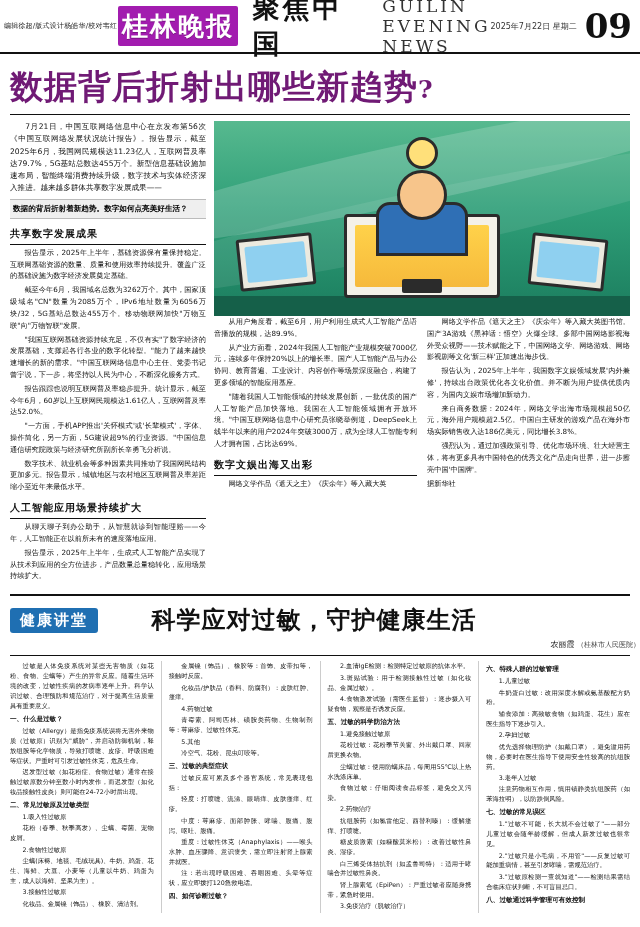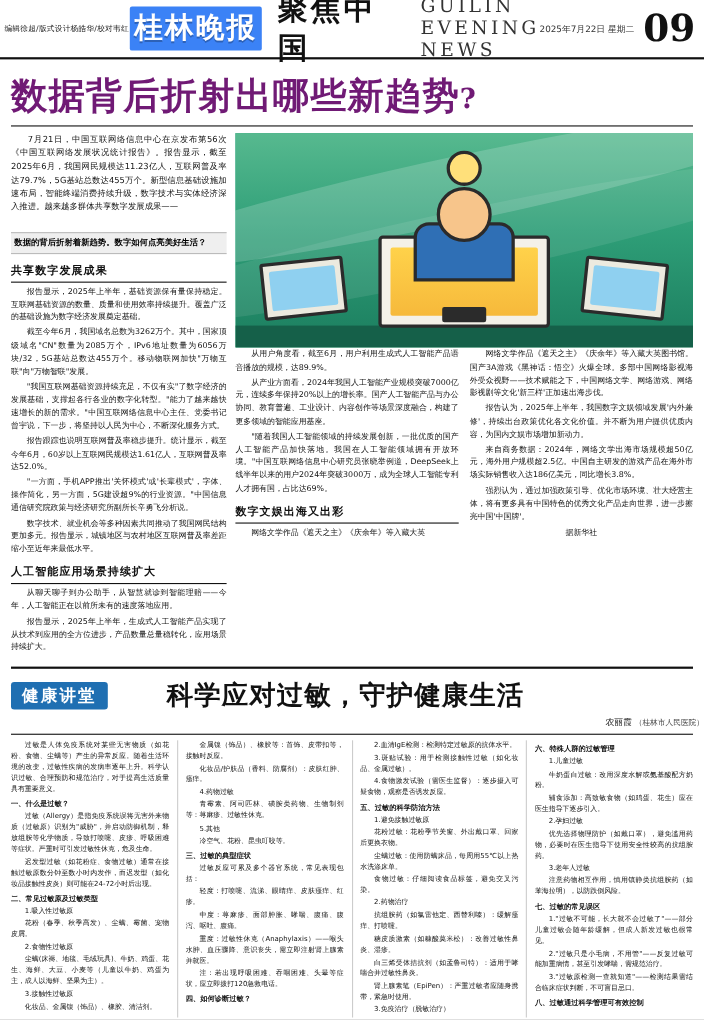--- a/index.html
+++ b/index.html
@@ -32,21 +32,21 @@
     font-size: 7px;
     color: #222;
     line-height: 1.5;
     padding-left: 4px;
     box-sizing: border-box;
     letter-spacing: 0.2px;
   }
   .logo-block {
     width: 132px;
     height: 40px;
-    background: #3b82f6;
+    background: #a21caf;
     color: #fff;
     display: flex;
     align-items: center;
     justify-content: center;
     border-radius: 2px;
     position: relative;
   }
   .logo-block .logo-text {
     font-family: "DejaVu Serif", "Liberation Serif", serif;
     font-weight: bold;
@@ -129,21 +129,21 @@
   }
   .intro-box p { margin: 0 0 3px 0; text-indent: 2em; }
   .intro-highlight {
     background: #efefef;
     border-top: 1px solid #bbb;
     border-bottom: 1px solid #bbb;
     padding: 3px 3px;
     font-weight: bold;
     font-size: 7.6px;
     line-height: 1.6;
-    margin-top: 16px;
+    margin-top: 4px;
   }
 
   .sub-head {
     font-family: "DejaVu Serif", "Liberation Serif", serif;
     font-weight: bold;
     font-size: 10px;
     color: #111;
     margin: 8px 0 2px 0;
     letter-spacing: 1px;
   }
@@ -152,21 +152,21 @@
     padding-bottom: 3px;
   }
 
   .body-text {
     font-size: 7.2px;
     line-height: 1.64;
     color: #111;
     text-align: justify;
   }
   .body-text p { margin: 0 0 2px 0; text-indent: 2em; }
-  .sig { text-align: center; font-size: 7.2px; margin-top: 0; }
+  .sig { text-align: left; font-size: 7.2px; margin-top: 0; }
 
   
   .illus {
     width: 100%;
     height: 195px;
     position: relative;
     overflow: hidden;
     background: linear-gradient(160deg,#1f9b74 0%, #3bb089 35%, #7fc9a8 60%, #cfe8d8 100%);
   }
   .illus .sky {

